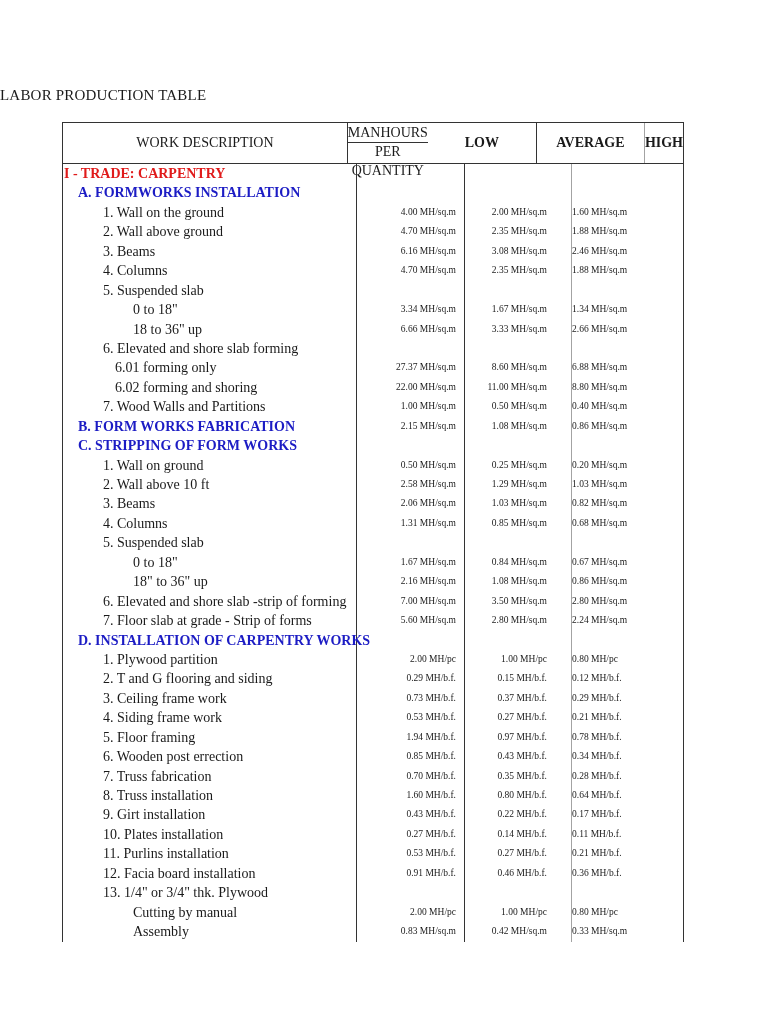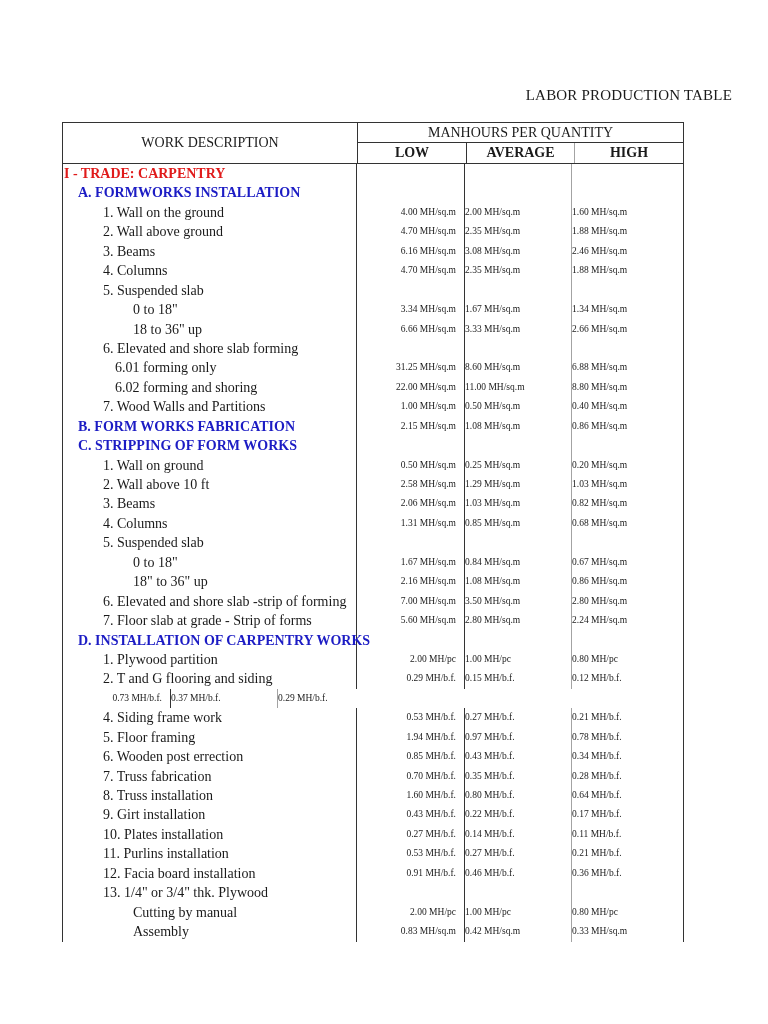--- a/index.html
+++ b/index.html
@@ -1,40 +1,40 @@
 <!DOCTYPE html>
 <html><head>
   <meta charset="utf-8">
   <style>
     html, body { margin: 0; padding: 0; background: #ffffff; }
     body { width: 768px; height: 1024px; position: relative; overflow: hidden;
            font-family: "Liberation Serif", "DejaVu Serif", serif; color: #1a1a1a; }
-    .title { position: absolute; top: 87px; left: 0; width: 732px; text-align: right;
+    .title { position: absolute; top: 87px; left: 0; width: 732px; text-align: left;
              font-size: 15px; letter-spacing: 0.2px; }
     .tbl { position: absolute; left: 62px; top: 122px; width: 620px;
            border-left: 1px solid #333; border-right: 1px solid #333; border-top: 1px solid #333; }
     .hdr { display: flex; height: 40px; border-bottom: 1px solid #333; }
     .hdr .wd { width: 294px; border-right: 1px solid #333; display: flex; align-items: center;
                justify-content: center; font-size: 14px; }
-    .hdr .mh { flex: 1; display: flex; flex-direction: column; }
+    .hdr .mh { flex: 1; display: flex; flex-direction: row; }
     .hdr .mh .top { height: 19px; border-bottom: 1px solid #333; text-align: center; font-size: 14px;
                     line-height: 19px; }
     .hdr .mh .sub { flex: 1; display: flex; }
     .hdr .mh .sub div { display: flex; align-items: center; justify-content: center;
                         font-size: 14px; font-weight: bold; }
     .c1 { width: 108px; border-right: 1px solid #333; }
     .c2 { width: 107px; border-right: 1px solid #a3a3a3; }
     .c3 { flex: 1; }
     .body { position: relative; }
     .row { display: flex; height: 19.45px; }
     .row .d { width: 294px; border-right: 1px solid #333; font-size: 14px; line-height: 19.45px;
               white-space: nowrap; box-sizing: border-box; }
     .row .v { font-size: 9.5px; line-height: 19.45px; box-sizing: border-box; white-space: nowrap; }
     .row .v.c1 { text-align: right; padding-right: 8px; }
-    .row .v.c2 { padding-right: 24px; }
+    .row .v.c2 { text-align: right; padding-right: 24px; }
     .row .v.c3 { text-align: left; padding-right: 24px; }
     .trade { color: #e01b1b; font-weight: bold; padding-left: 1px; }
     .section { color: #1c1cc4; font-weight: bold; padding-left: 15px; }
     .lvl1 { padding-left: 40px; }
     .lvl2 { padding-left: 70px; }
     .lvl2b { padding-left: 52px; }
   </style>
 </head>
 <body>
 
@@ -108,21 +108,21 @@
         <div class="v c3">2.66 MH/sq.m</div>
       </div>
       <div class="row">
         <div class="d lvl1">6. Elevated and shore slab forming</div>
         <div class="v c1"></div>
         <div class="v c2"></div>
         <div class="v c3"></div>
       </div>
       <div class="row">
         <div class="d lvl2b">6.01 forming only</div>
-        <div class="v c1">31.25 MH/sq.m</div>
+        <div class="v c1">27.37 MH/sq.m</div>
         <div class="v c2">8.60 MH/sq.m</div>
         <div class="v c3">6.88 MH/sq.m</div>
       </div>
       <div class="row">
         <div class="d lvl2b">6.02 forming and shoring</div>
         <div class="v c1">22.00 MH/sq.m</div>
         <div class="v c2">11.00 MH/sq.m</div>
         <div class="v c3">8.80 MH/sq.m</div>
       </div>
       <div class="row">
@@ -209,20 +209,21 @@
         <div class="v c2">1.00 MH/pc</div>
         <div class="v c3">0.80 MH/pc</div>
       </div>
       <div class="row">
         <div class="d lvl1">2. T and G flooring and siding</div>
         <div class="v c1">0.29 MH/b.f.</div>
         <div class="v c2">0.15 MH/b.f.</div>
         <div class="v c3">0.12 MH/b.f.</div>
       </div>
       <div class="row">
+        <div class="d lvl1">3. Ceiling frame work</div>
         <div class="v c1">0.73 MH/b.f.</div>
         <div class="v c2">0.37 MH/b.f.</div>
         <div class="v c3">0.29 MH/b.f.</div>
       </div>
       <div class="row">
         <div class="d lvl1">4. Siding frame work</div>
         <div class="v c1">0.53 MH/b.f.</div>
         <div class="v c2">0.27 MH/b.f.</div>
         <div class="v c3">0.21 MH/b.f.</div>
       </div>

